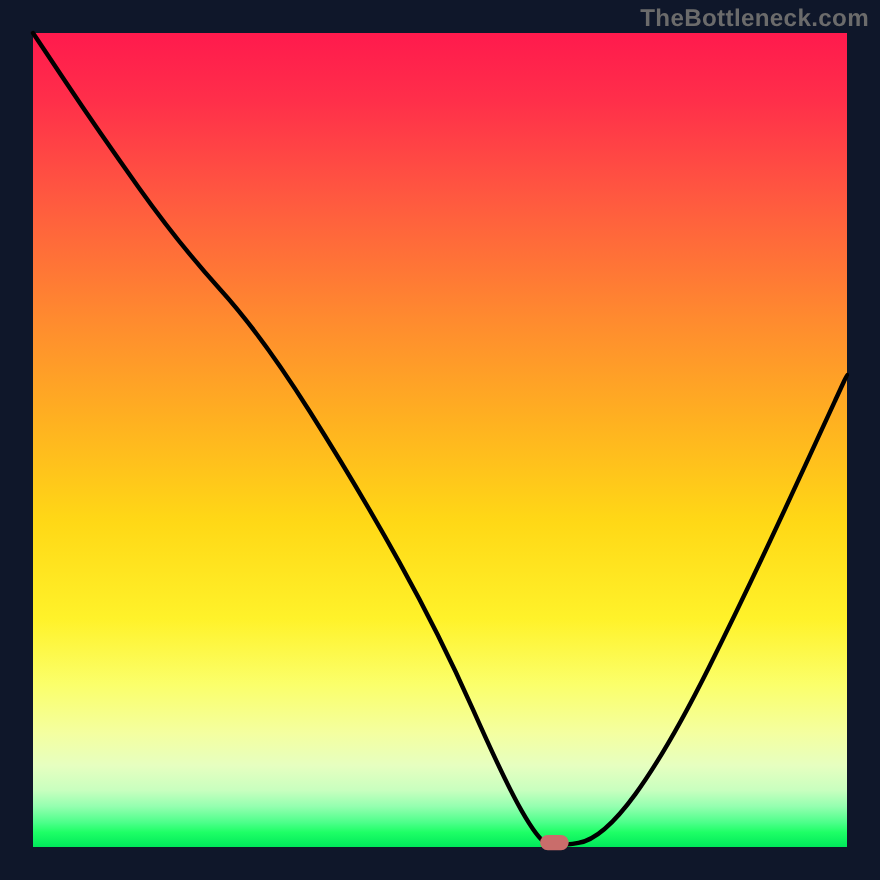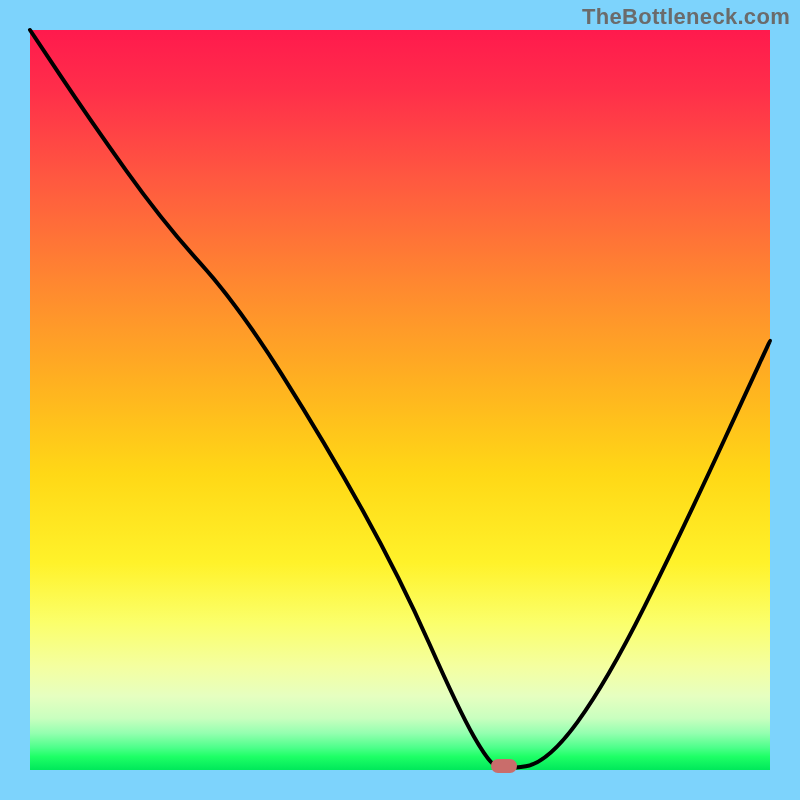--- a/index.html
+++ b/index.html
@@ -8,21 +8,21 @@
     width: 800px;
     height: 800px;
     background: #000;
     overflow: hidden;
     font-family: Arial, Helvetica, sans-serif;
   }
   .frame {
     position: relative;
     width: 800px;
     height: 800px;
-    background: #7dd3fc;
+    background: #0f172a;
   }
   .watermark {
     position: absolute;
     top: 4px;
     right: 10px;
     color: #6b6b6b;
     font-size: 22px;
     font-weight: 600;
     letter-spacing: 0.3px;
     z-index: 20;

